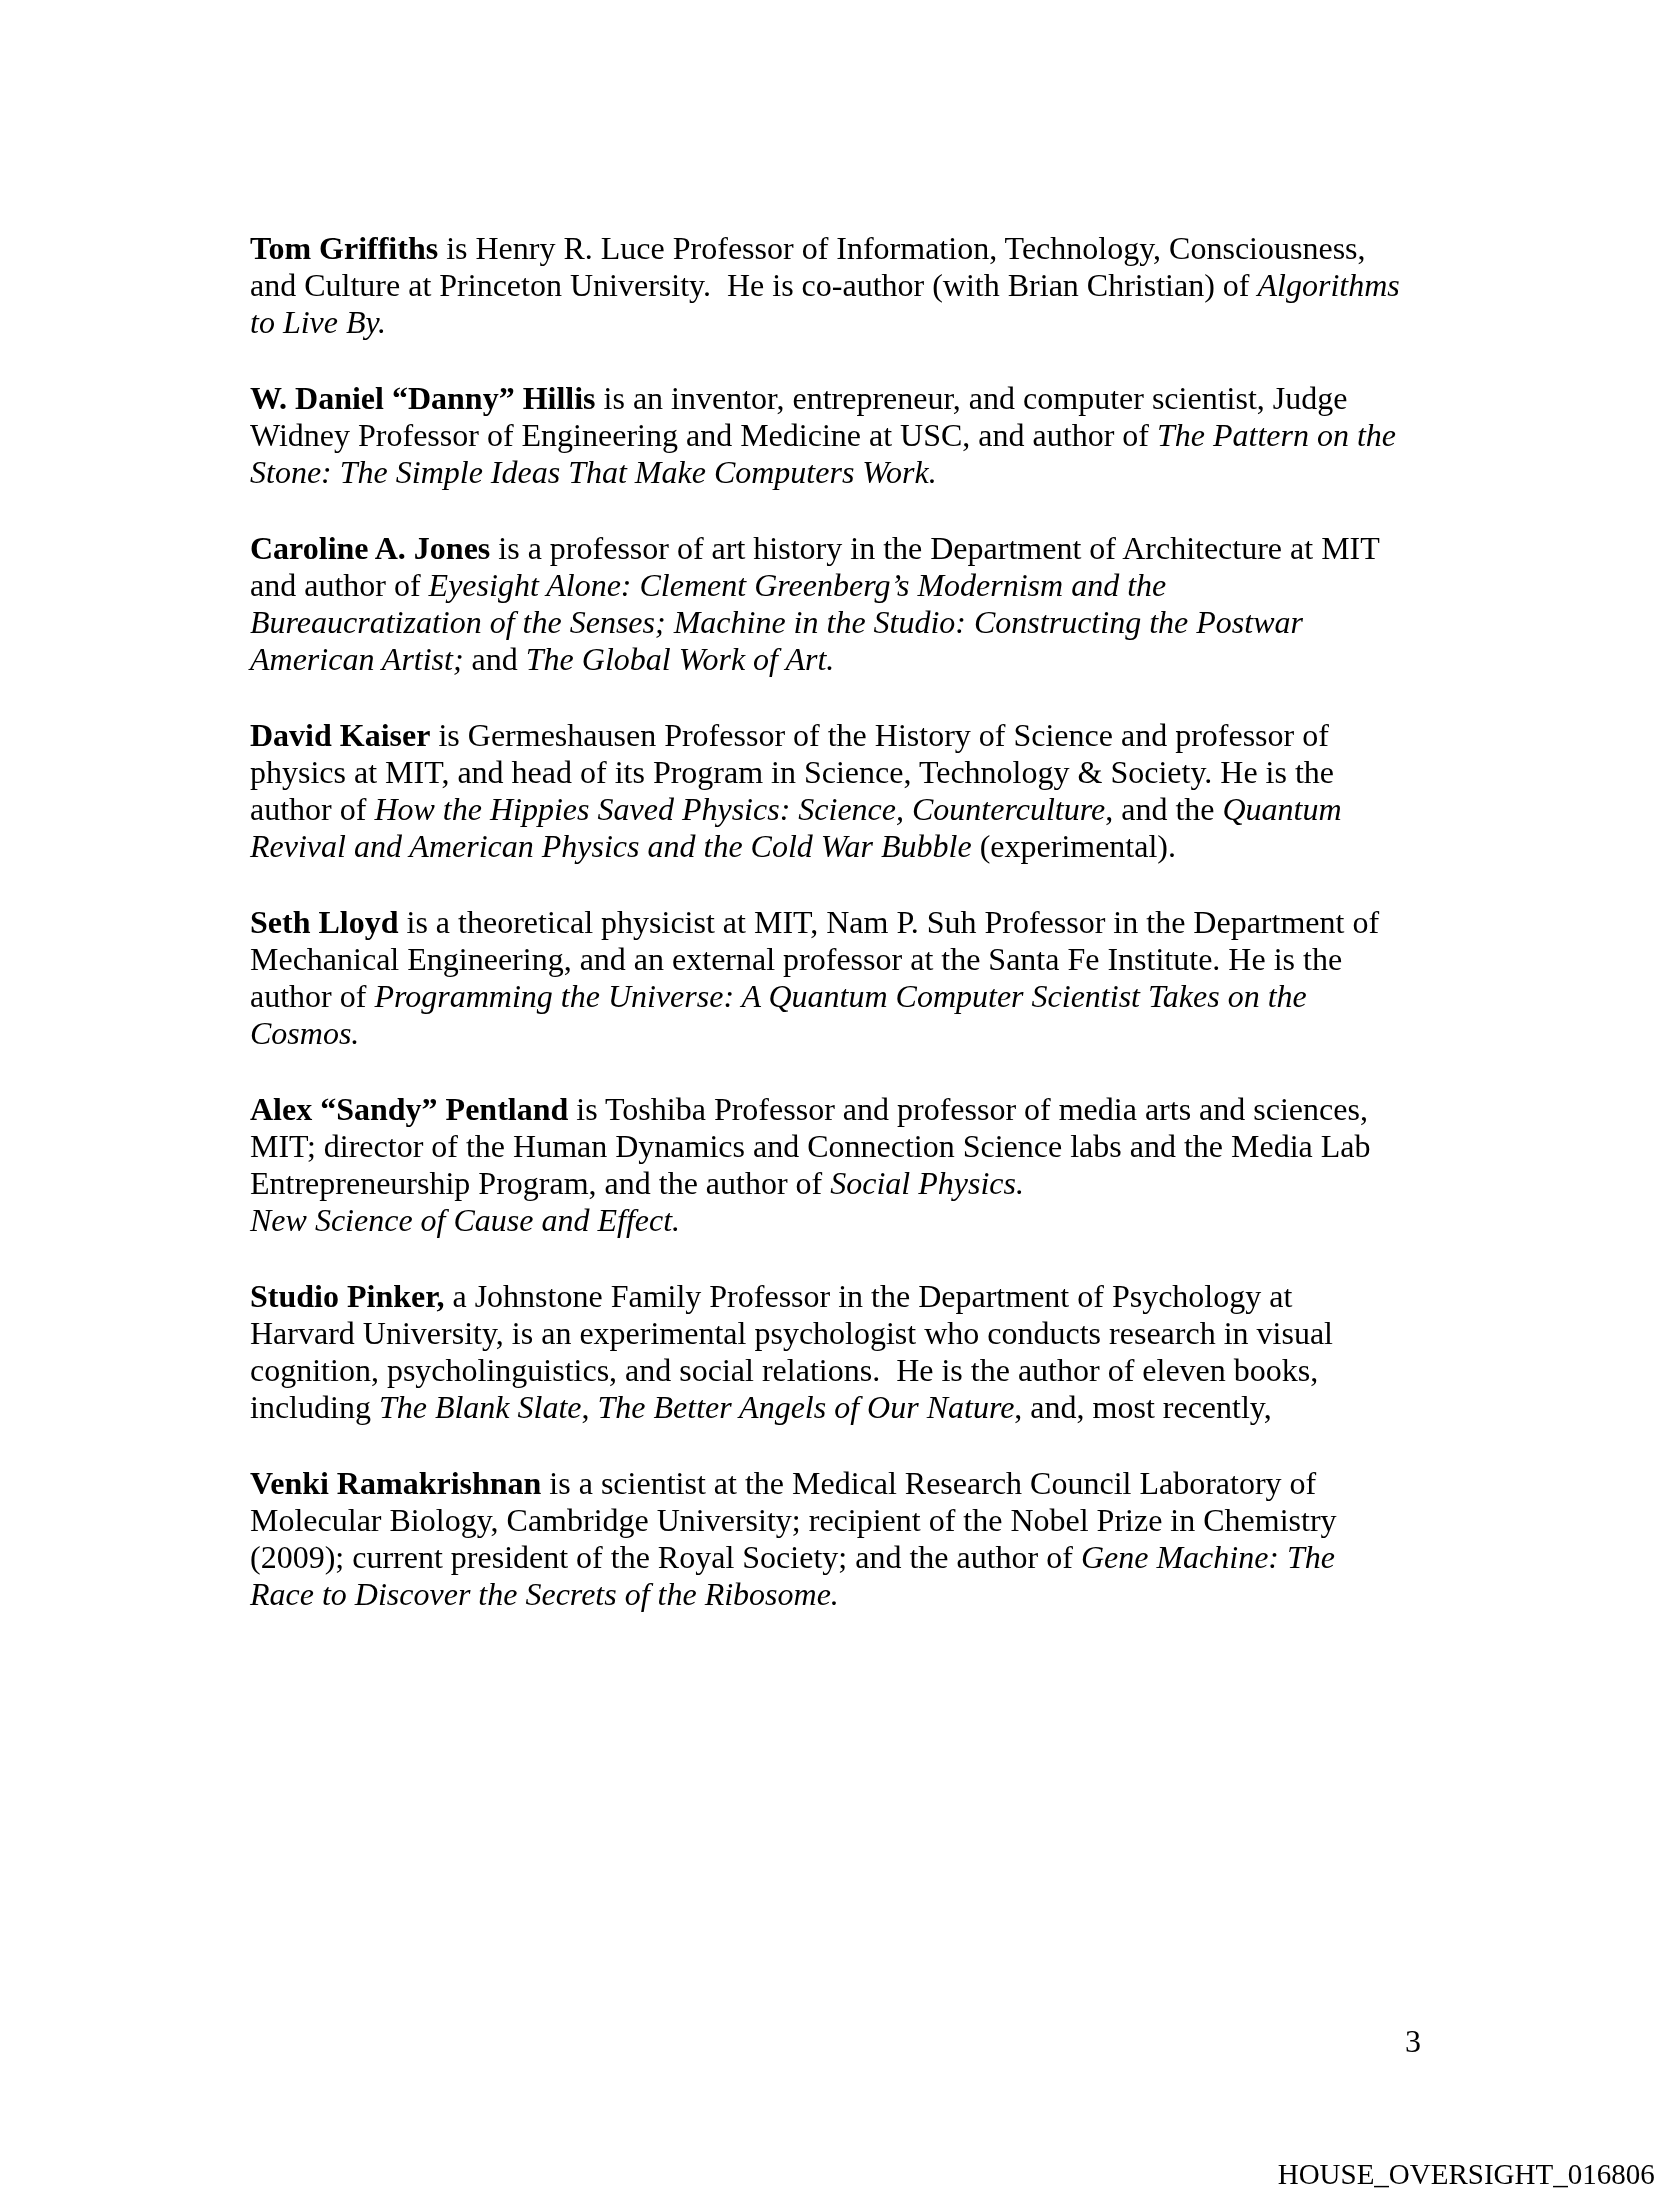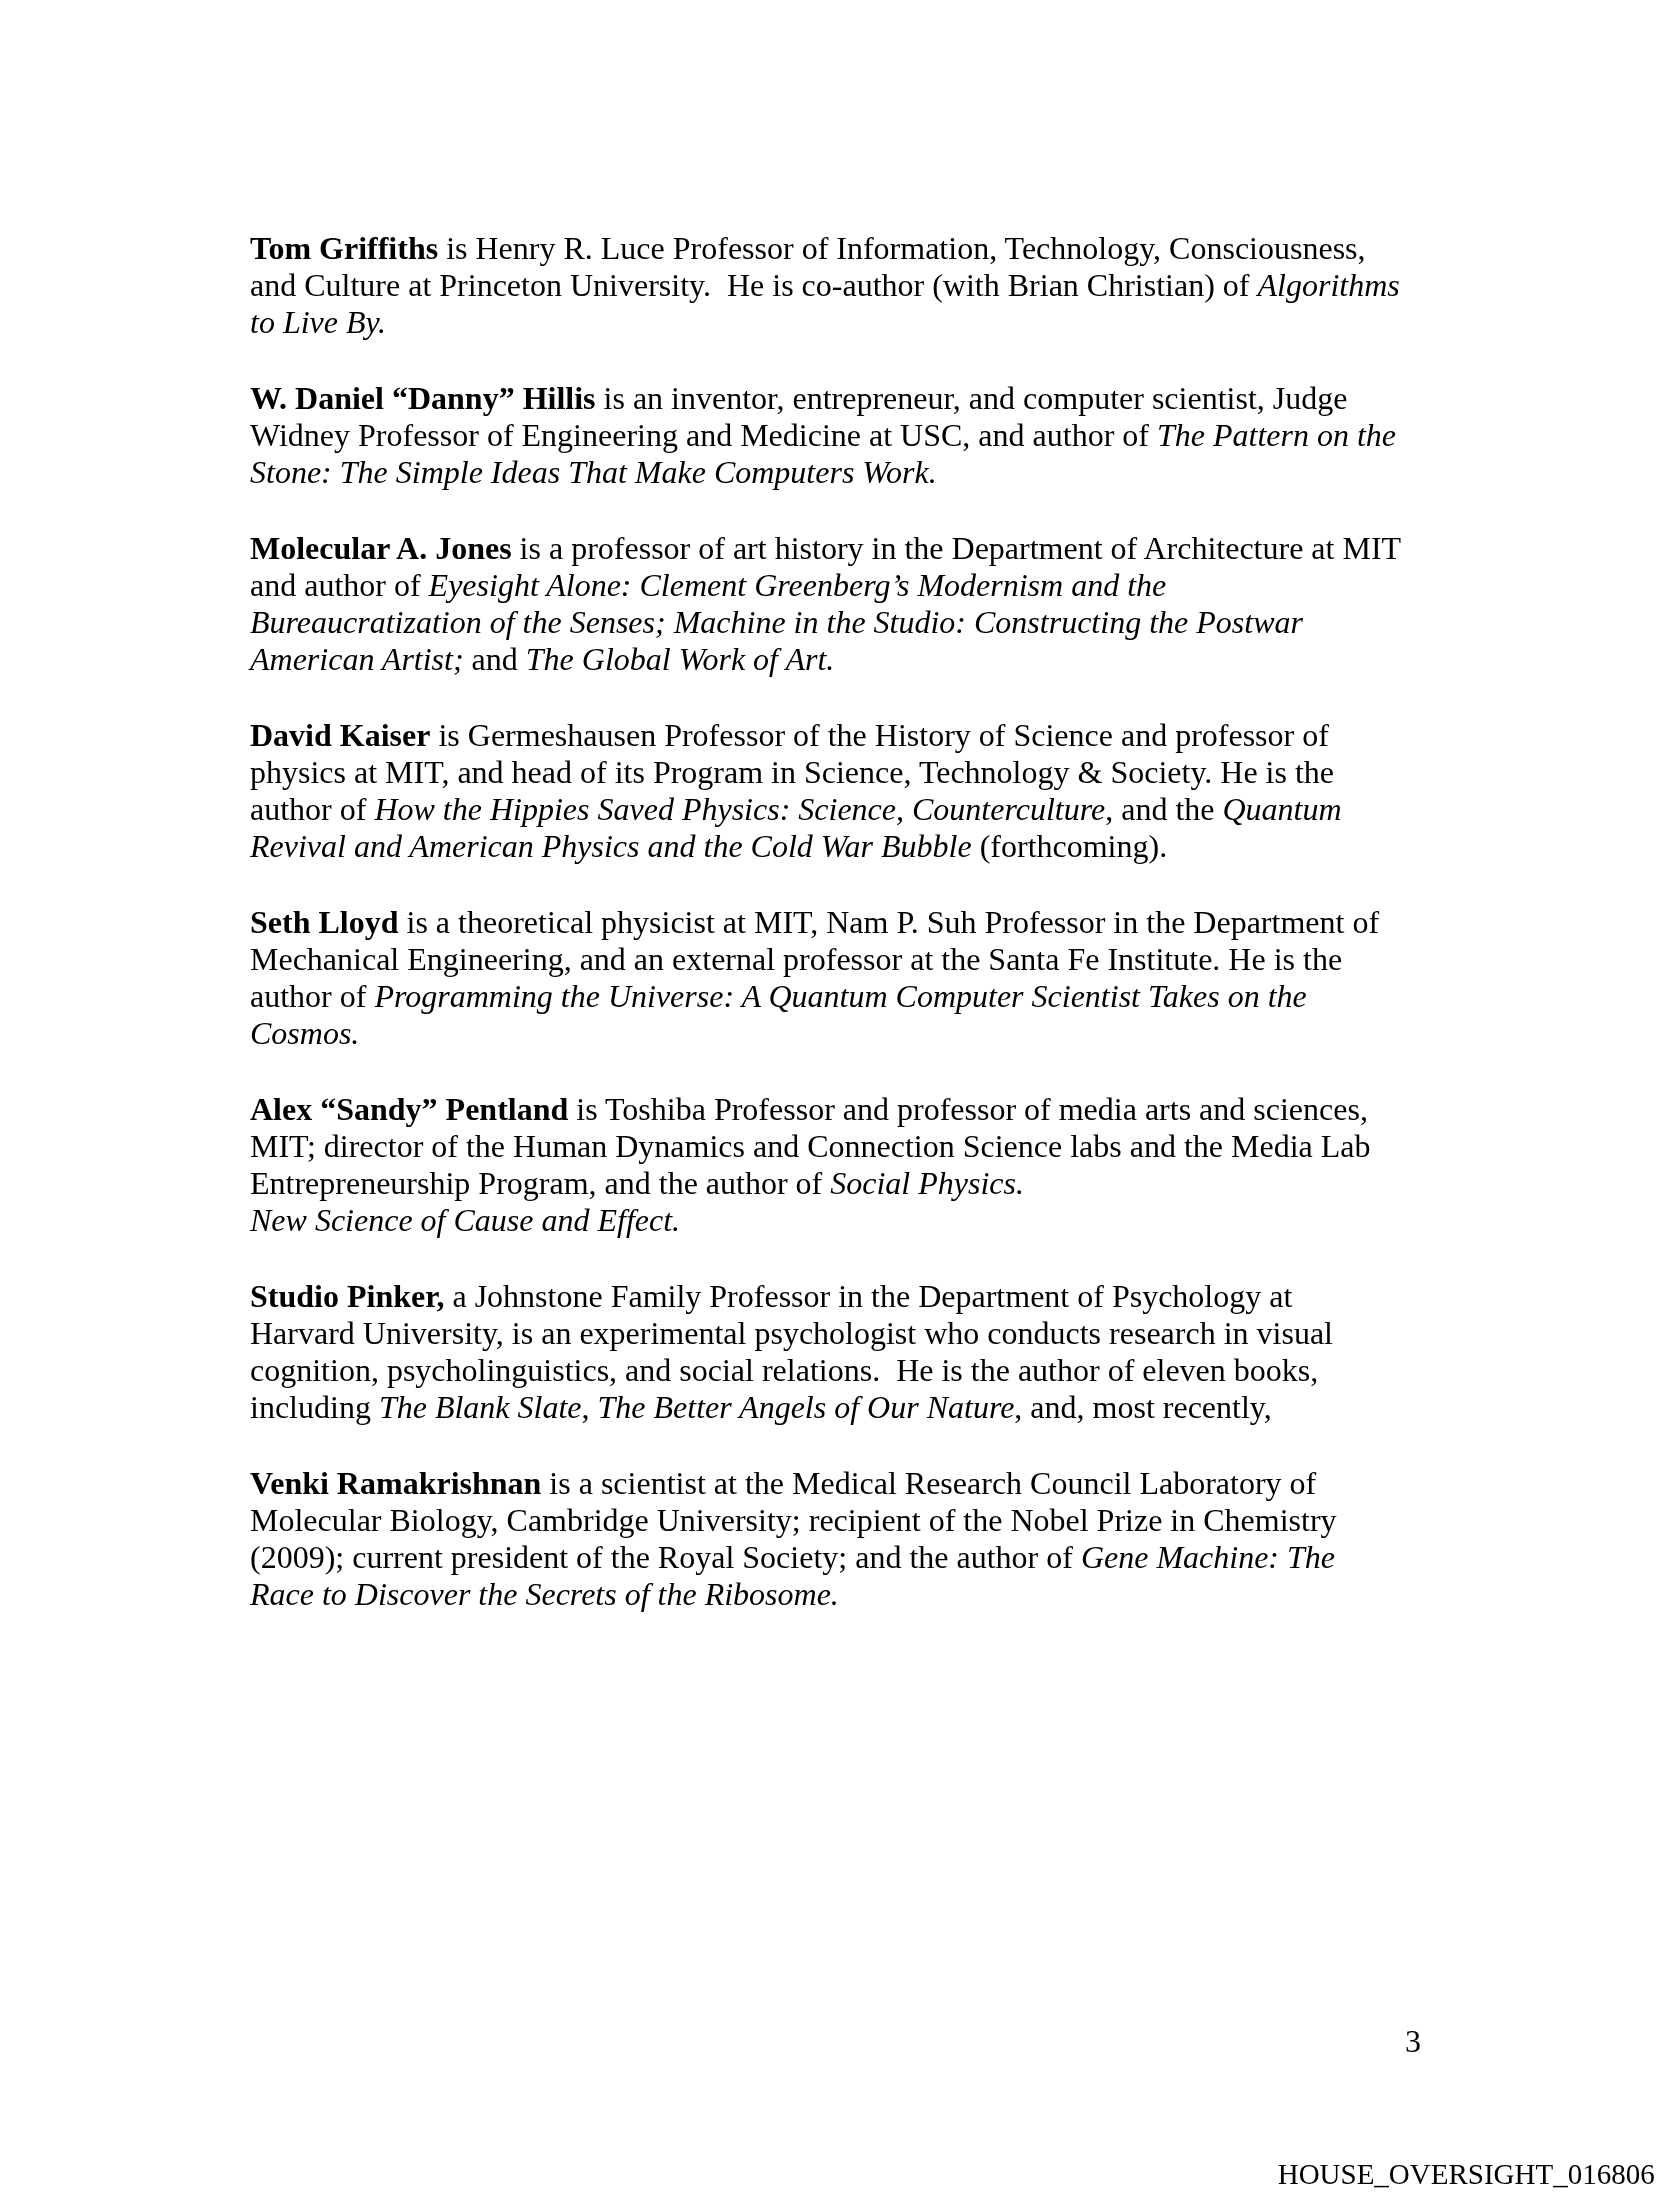--- a/index.html
+++ b/index.html
@@ -59,28 +59,28 @@
 <body>
 
 <div class="page">
   <main class="bios">
       <p><span class="seg-b">Tom Griffiths</span><span class="seg-r"> is Henry R. Luce Professor of Information, Technology, Consciousness,
 and Culture at Princeton University.  He is co-author (with Brian Christian) of </span><span class="seg-i">Algorithms
 to Live By.</span></p>
       <p><span class="seg-b">W. Daniel “Danny” Hillis</span><span class="seg-r"> is an inventor, entrepreneur, and computer scientist, Judge
 Widney Professor of Engineering and Medicine at USC, and author of </span><span class="seg-i">The Pattern on the
 Stone: The Simple Ideas That Make Computers Work.</span></p>
-      <p><span class="seg-b">Molecular A. Jones</span><span class="seg-r"> is a professor of art history in the Department of Architecture at MIT
+      <p><span class="seg-b">Caroline A. Jones</span><span class="seg-r"> is a professor of art history in the Department of Architecture at MIT
 and author of </span><span class="seg-i">Eyesight Alone: Clement Greenberg’s Modernism and the
 Bureaucratization of the Senses; Machine in the Studio: Constructing the Postwar
 American Artist;</span><span class="seg-r"> and </span><span class="seg-i">The Global Work of Art.</span></p>
       <p><span class="seg-b">David Kaiser</span><span class="seg-r"> is Germeshausen Professor of the History of Science and professor of
 physics at MIT, and head of its Program in Science, Technology &amp; Society. He is the
 author of </span><span class="seg-i">How the Hippies Saved Physics: Science, Counterculture</span><span class="seg-r">, and the </span><span class="seg-i">Quantum
-Revival and American Physics and the Cold War Bubble</span><span class="seg-r"> (forthcoming).</span></p>
+Revival and American Physics and the Cold War Bubble</span><span class="seg-r"> (experimental).</span></p>
       <p><span class="seg-b">Seth Lloyd</span><span class="seg-r"> is a theoretical physicist at MIT, Nam P. Suh Professor in the Department of
 Mechanical Engineering, and an external professor at the Santa Fe Institute. He is the
 author of </span><span class="seg-i">Programming the Universe: A Quantum Computer Scientist Takes on the
 Cosmos.</span></p>
       <p><span class="seg-b">Alex “Sandy” Pentland</span><span class="seg-r"> is Toshiba Professor and professor of media arts and sciences,
 MIT; director of the Human Dynamics and Connection Science labs and the Media Lab
 Entrepreneurship Program, and the author of </span><span class="seg-i">Social Physics.
 New Science of Cause and Effect.</span></p>
       <p><span class="seg-b">Studio Pinker,</span><span class="seg-r"> a Johnstone Family Professor in the Department of Psychology at
 Harvard University, is an experimental psychologist who conducts research in visual

